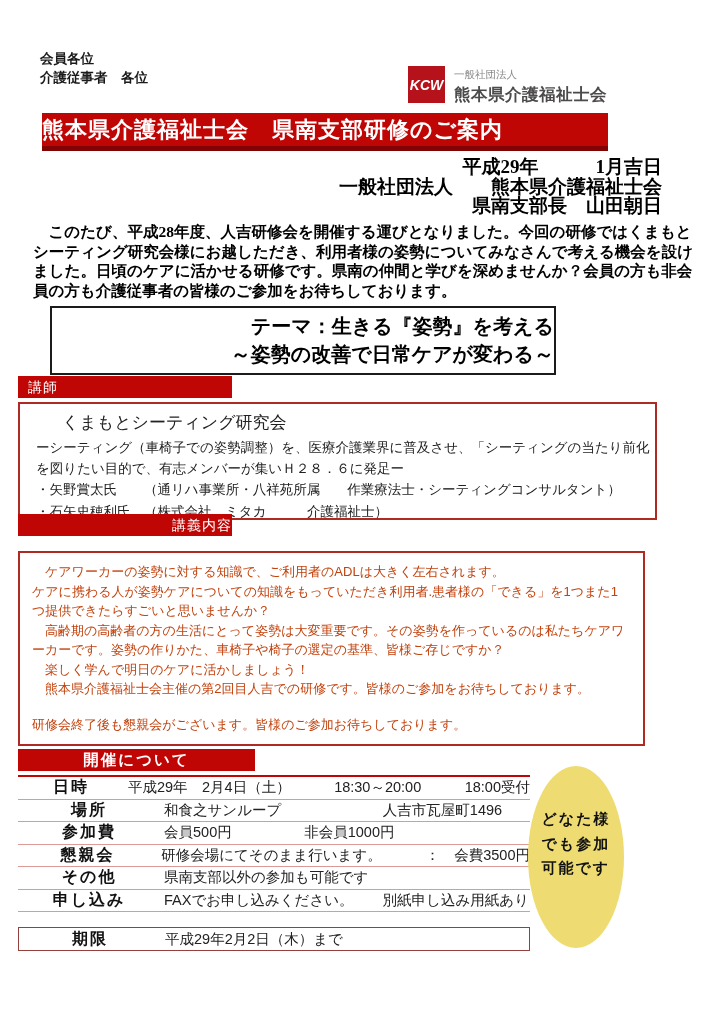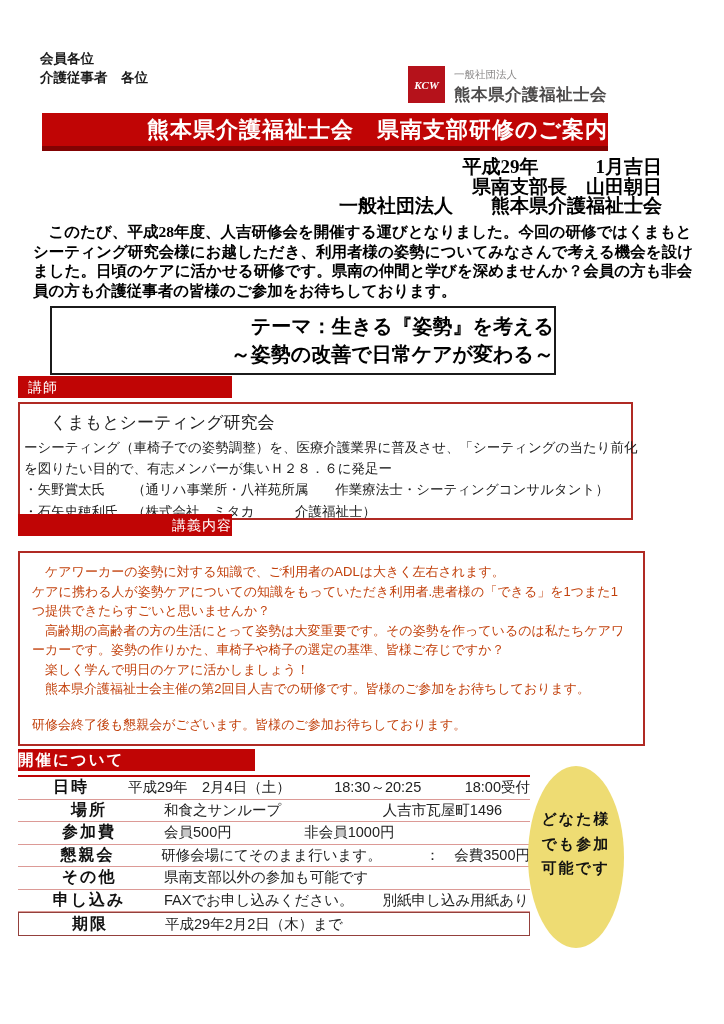--- a/index.html
+++ b/index.html
@@ -6,64 +6,64 @@
   .page{
     position:relative;width:724px;height:1024px;margin:0 auto;background:#ffffff;
     overflow:hidden;font-family:"Liberation Sans","DejaVu Sans",sans-serif;color:#1c1c1c;
   }
   .serif{font-family:"Liberation Serif","DejaVu Serif",serif;}
 
   .recipients{position:absolute;left:40px;top:49px;font-size:13.5px;font-weight:bold;line-height:19px;color:#1a1a1a;}
 
   .logo{position:absolute;left:408px;top:66px;display:flex;align-items:flex-start;}
   .kcw{width:37px;height:37px;background:#b5121b;color:#fff;display:flex;align-items:center;justify-content:center;
-       font-family:Liberation Serif, serif;font-style:italic;font-weight:bold;font-size:11px;}
+       font-family:Liberation Sans, sans-serif;font-style:italic;font-weight:bold;font-size:14px;}
   .logo-text{margin-left:9px;}
   .logo-small{font-size:10.5px;color:#8a8888;margin-top:2px;}
   .logo-big{font-size:16.5px;font-weight:bold;color:#4c4a4a;margin-top:2px;letter-spacing:.5px;}
 
   .banner{
     position:absolute;left:42px;top:113px;width:566px;height:33px;line-height:33px;
-    background:#c00505;border-bottom:5px solid #820303;color:#ffffff;text-align:right;
+    background:#c00505;border-bottom:5px solid #820303;color:#ffffff;text-align:left;
     font-family:"Liberation Serif","DejaVu Serif",serif;font-weight:bold;font-size:22px;letter-spacing:1px;
   }
 
   .date-block{position:absolute;right:62px;top:157px;text-align:right;font-weight:bold;font-size:19px;line-height:19.5px;color:#000;}
 
   .intro{position:absolute;left:33px;top:222px;width:664px;font-weight:bold;font-size:15.5px;line-height:19.5px;color:#000;}
 
   .theme-box{
     position:absolute;left:50px;top:306px;width:502px;border:2px solid #1b1b1b;background:#fff;
     text-align:right;font-weight:bold;font-size:20px;line-height:28px;padding:4px 0 5px;color:#000;
   }
 
   .sec-label{
     position:absolute;left:18px;width:204px;height:22px;line-height:22px;background:#c00505;
     color:#fff;font-size:14px;padding-left:10px;letter-spacing:1px;
   }
   .sec-label.koushi{top:376px;}
   .sec-label.kougi{top:514px;text-align:right;}
 
   .rbox{position:absolute;left:18px;border:2px solid #b02a24;background:#fff;}
-  .lecturer-box{top:402px;width:603px;height:100px;padding:7px 4px;}
+  .lecturer-box{top:402px;width:603px;height:100px;padding:7px 16px;}
   .lect-group{font-size:17px;padding-left:26px;margin-bottom:4px;color:#222;}
   .lect-line{font-size:13.5px;line-height:20.5px;white-space:nowrap;color:#222;}
   .lect-member{font-size:13.5px;line-height:22px;white-space:nowrap;color:#222;}
 
   .lecture-box{top:551px;width:599px;height:173px;padding:9px 12px;}
   .lp{font-size:13px;line-height:19.5px;color:#c2410c;}
   .lp.gap{margin-top:16px;}
 
   .event-bar{
     position:absolute;left:18px;top:749px;width:237px;height:22px;line-height:22px;background:#c00505;
-    color:#fff;font-size:15.5px;font-weight:bold;letter-spacing:2px;
+    color:#fff;font-size:15.5px;font-weight:bold;text-align:center;letter-spacing:2px;
   }
   .event-table{position:absolute;left:18px;top:775px;width:512px;border-top:2px solid #c00505;}
   .t-row{display:flex;align-items:center;height:21.5px;border-bottom:1px solid #dc9a96;}
-  .t-row.last{border:1px solid #94403c;height:22px;}
+  .t-row.last{border:1px solid #94403c;height:22px;margin-top:15px;}
   .t-label{width:142px;text-align:center;font-weight:bold;font-size:16px;letter-spacing:2px;color:#111;}
   .t-value{flex:1;font-size:14.5px;color:#222;padding-left:4px;white-space:nowrap;}
 
   .badge{
     position:absolute;left:528px;top:766px;width:96px;height:182px;background:#eedc73;border-radius:50%;
     display:flex;align-items:center;justify-content:center;z-index:5;
   }
   .badge-text{font-weight:bold;font-size:15px;line-height:24.5px;letter-spacing:2px;color:#111;padding-bottom:26px;text-align:left;}
 </style>
 </head>
@@ -81,22 +81,22 @@
     <div class="logo-text">
       <div class="logo-small">一般社団法人</div>
       <div class="logo-big">熊本県介護福祉士会</div>
     </div>
   </div>
 
   <div class="banner serif">熊本県介護福祉士会　県南支部研修のご案内</div>
 
   <div class="date-block serif">
     <div>平成29年　　　1月吉日</div>
+    <div>一般社団法人　　熊本県介護福祉士会</div>
     <div>県南支部長　山田朝日</div>
-    <div>一般社団法人　　熊本県介護福祉士会</div>
   </div>
 
   <div class="intro serif">　このたび、平成28年度、人吉研修会を開催する運びとなりました。今回の研修ではくまもとシーティング研究会様にお越しただき、利用者様の姿勢についてみなさんで考える機会を設けました。日頃のケアに活かせる研修です。県南の仲間と学びを深めませんか？会員の方も非会員の方も介護従事者の皆様のご参加をお待ちしております。</div>
 
   <div class="theme-box serif">
     <div>テーマ：生きる『姿勢』を考える</div>
     <div>～姿勢の改善で日常ケアが変わる～</div>
   </div>
 
   <div class="sec-label koushi">講師</div>
@@ -118,21 +118,21 @@
     <div class="lp">　楽しく学んで明日のケアに活かしましょう！</div>
     <div class="lp">　熊本県介護福祉士会主催の第2回目人吉での研修です。皆様のご参加をお待ちしております。</div>
     <div class="lp gap">研修会終了後も懇親会がございます。皆様のご参加お待ちしております。</div>
   </div>
 
   <div class="event-bar">開催について</div>
 
   <div class="event-table">
     <div class="t-row">
       <div class="t-label">日時</div>
-      <div class="t-value">平成29年　2月4日（土）　　　18:30～20:25　　　18:00受付</div>
+      <div class="t-value">平成29年　2月4日（土）　　　18:30～20:00　　　18:00受付</div>
     </div>
     <div class="t-row">
       <div class="t-label">場所</div>
       <div class="t-value">和食之サンループ　　　　　　　人吉市瓦屋町1496</div>
     </div>
     <div class="t-row">
       <div class="t-label">参加費</div>
       <div class="t-value">会員500円　　　　　非会員1000円</div>
     </div>
     <div class="t-row">

